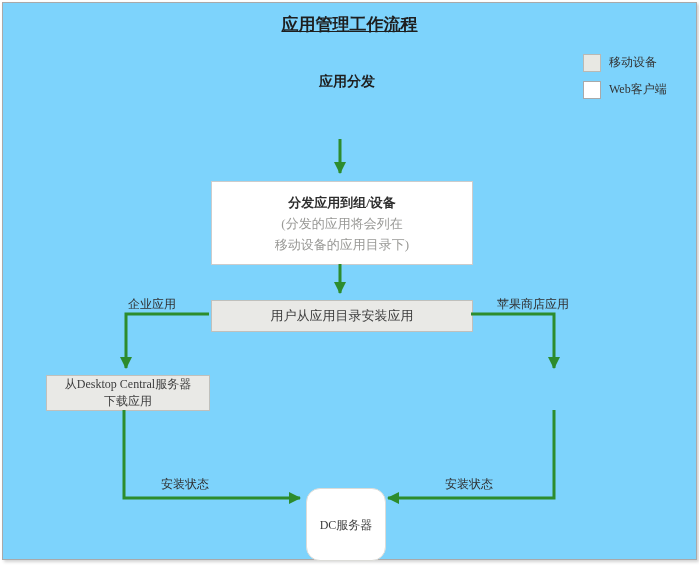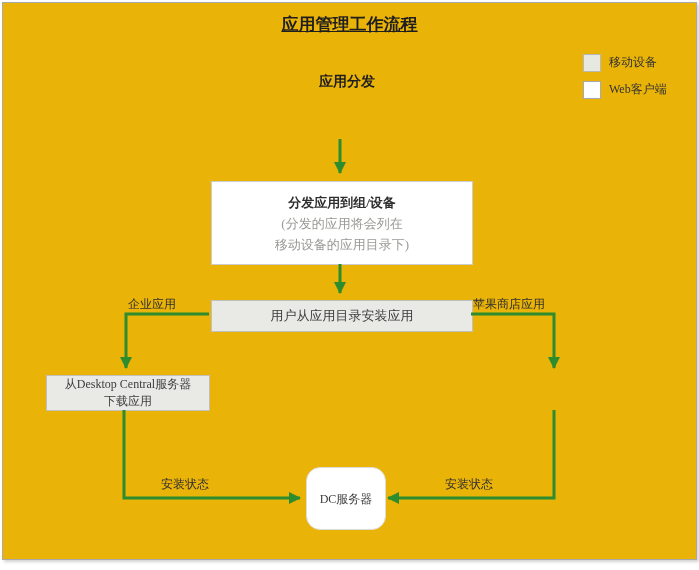--- a/index.html
+++ b/index.html
@@ -3,21 +3,21 @@
 <meta charset="utf-8">
 <style>
   html,body{margin:0;padding:0;}
   body{
     width:699px;height:570px;position:relative;background:#ffffff;
     font-family:"Liberation Serif","DejaVu Serif",serif;
     -webkit-font-smoothing:antialiased;
   }
   .panel{
     position:absolute;left:2px;top:2px;width:693px;height:556px;
-    background:#eab308;border:1px solid #a9a9a9;
+    background:#7dd3fc;border:1px solid #a9a9a9;
     box-shadow:2px 2px 3px rgba(0,0,0,0.18);
   }
   .title{
     position:absolute;left:0;top:10px;width:100%;text-align:center;
     font-size:17px;font-weight:bold;color:#1e1e1e;text-decoration:underline;
   }
   .subtitle{
     position:absolute;left:210px;top:70px;width:268px;text-align:center;
     font-size:14px;font-weight:bold;color:#1e1e1e;
   }
@@ -35,28 +35,28 @@
   .node.white{background:#ffffff;border:1px solid #cccccc;}
   .node.gray{background:#e9e9e6;border:1px solid #c0c0bc;}
   .node .bold-line{font-weight:bold;color:#2e2e2e;}
   .node .note-line{color:#999996;}
   #node-add-app{left:210px;top:103px;width:268px;height:34px;}
   #node-distribute{left:208px;top:178px;width:262px;height:84px;line-height:21px;}
   #node-install-catalog{left:208px;top:297px;width:262px;height:32px;}
   #node-download-dc{left:43px;top:372px;width:164px;height:36px;font-size:12px;line-height:17px;}
   #node-download-appstore{left:478px;top:372px;width:162px;height:36px;font-size:12px;line-height:17px;}
   #node-dc-server{
-    left:303px;top:464px;width:80px;height:63px;background:#ffffff;
+    left:303px;top:485px;width:80px;height:73px;background:#ffffff;
     border:1px solid #dcdcd8;border-radius:14px;font-size:12px;
   }
   .edge-label{
     position:absolute;font-size:12px;color:#2e2e2e;white-space:nowrap;
   }
   #label-enterprise{left:125px;top:293px;width:82px;}
-  #label-applestore{left:470px;top:293px;width:88px;}
+  #label-applestore{left:470px;top:293px;width:88px;padding-left:24px;}
   #label-status-left{left:158px;top:473px;width:62px;}
   #label-status-right{left:442px;top:473px;width:62px;}
   svg.arrows{position:absolute;left:0;top:0;pointer-events:none;}
   .arrow-path{stroke:#2d8c2d;stroke-width:3;fill:none;stroke-linejoin:miter;}
 </style>
 </head>
 <body>
 
 <div class="panel">
 

